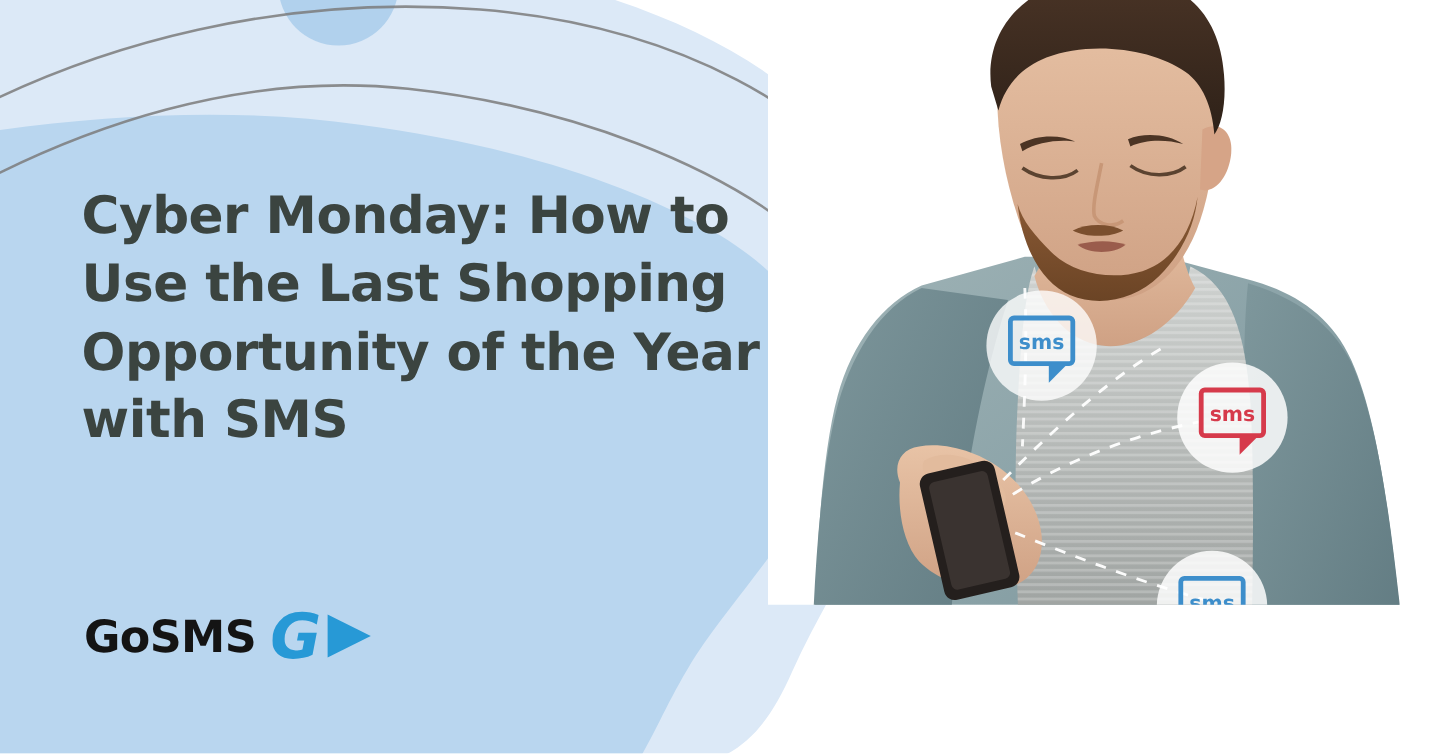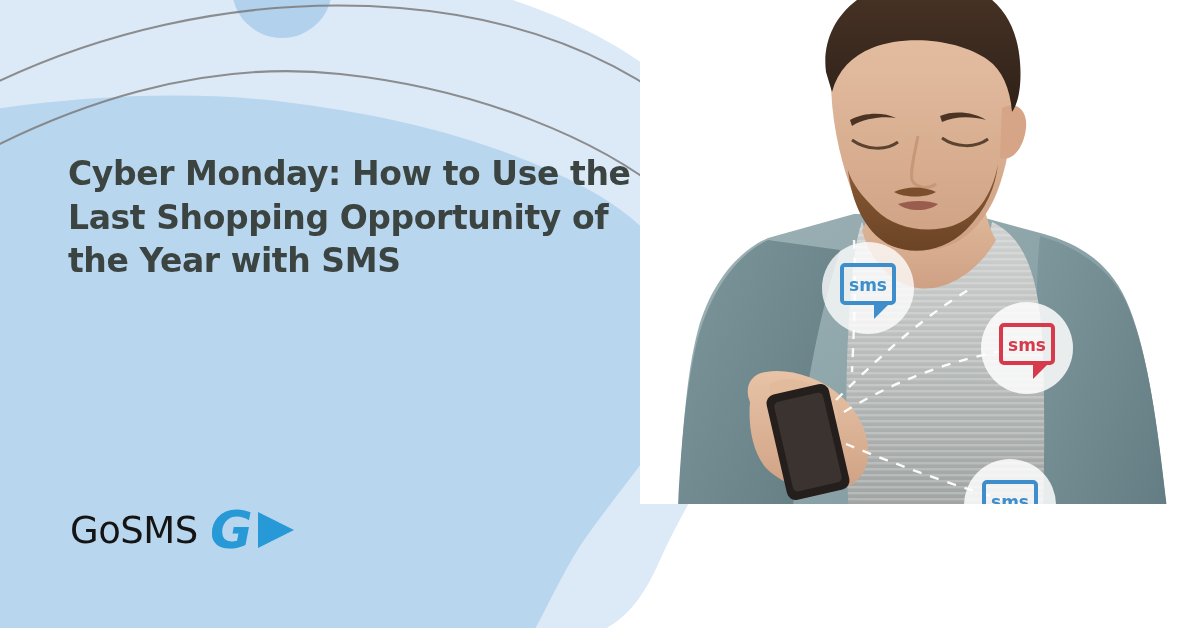--- a/index.html
+++ b/index.html
@@ -24,34 +24,34 @@
 
   
   .content{
     position:absolute;left:0;top:0;width:700px;height:628px;
   }
   .headline{
     position:absolute;left:68px;top:152px;width:590px;
     margin:0;
     font-family:"DejaVu Sans", sans-serif;
     font-weight:700;
-    font-size:33px;
+    font-size:43px;
     line-height:1.32;
     letter-spacing:-0.4px;
     color:#3b4440;
     white-space:pre-line;
   }
   
   .logo{
     position:absolute;left:70px;top:504px;
     display:flex;align-items:center;gap:14px;
   }
   .logo-word{
     font-family:"DejaVu Sans", sans-serif;
-    font-weight:400;
+    font-weight:700;
     font-size:37px;
     letter-spacing:-0.5px;
     color:#141414;
     line-height:1;
   }
   .logo-mark{display:block;width:84px;height:52px;}
 </style>
 </head>
 <body>
 

